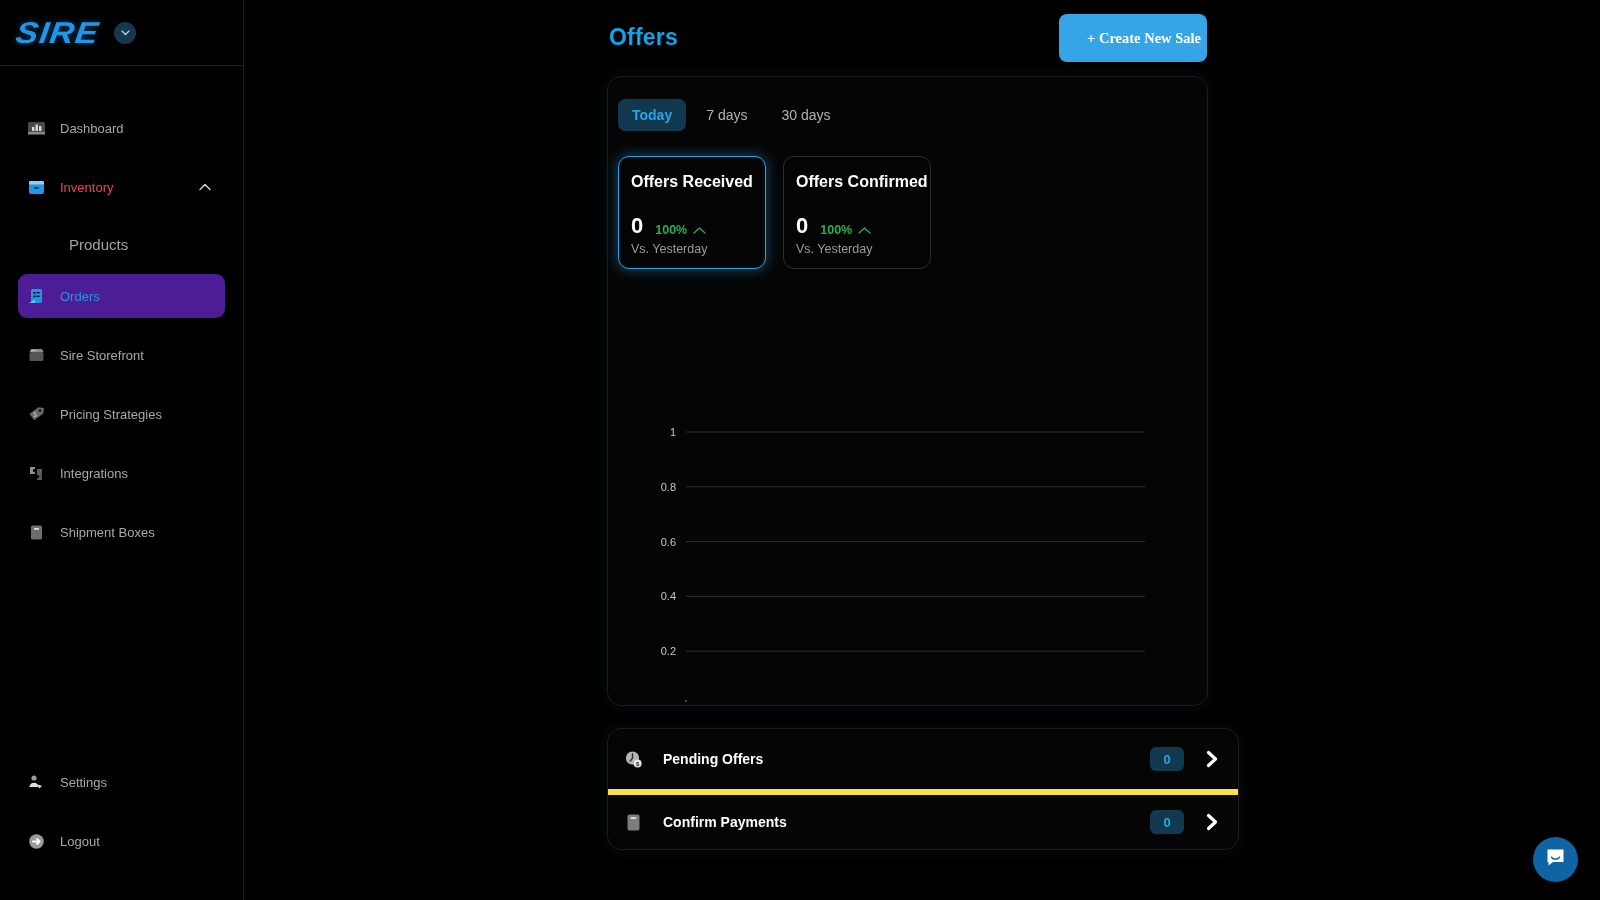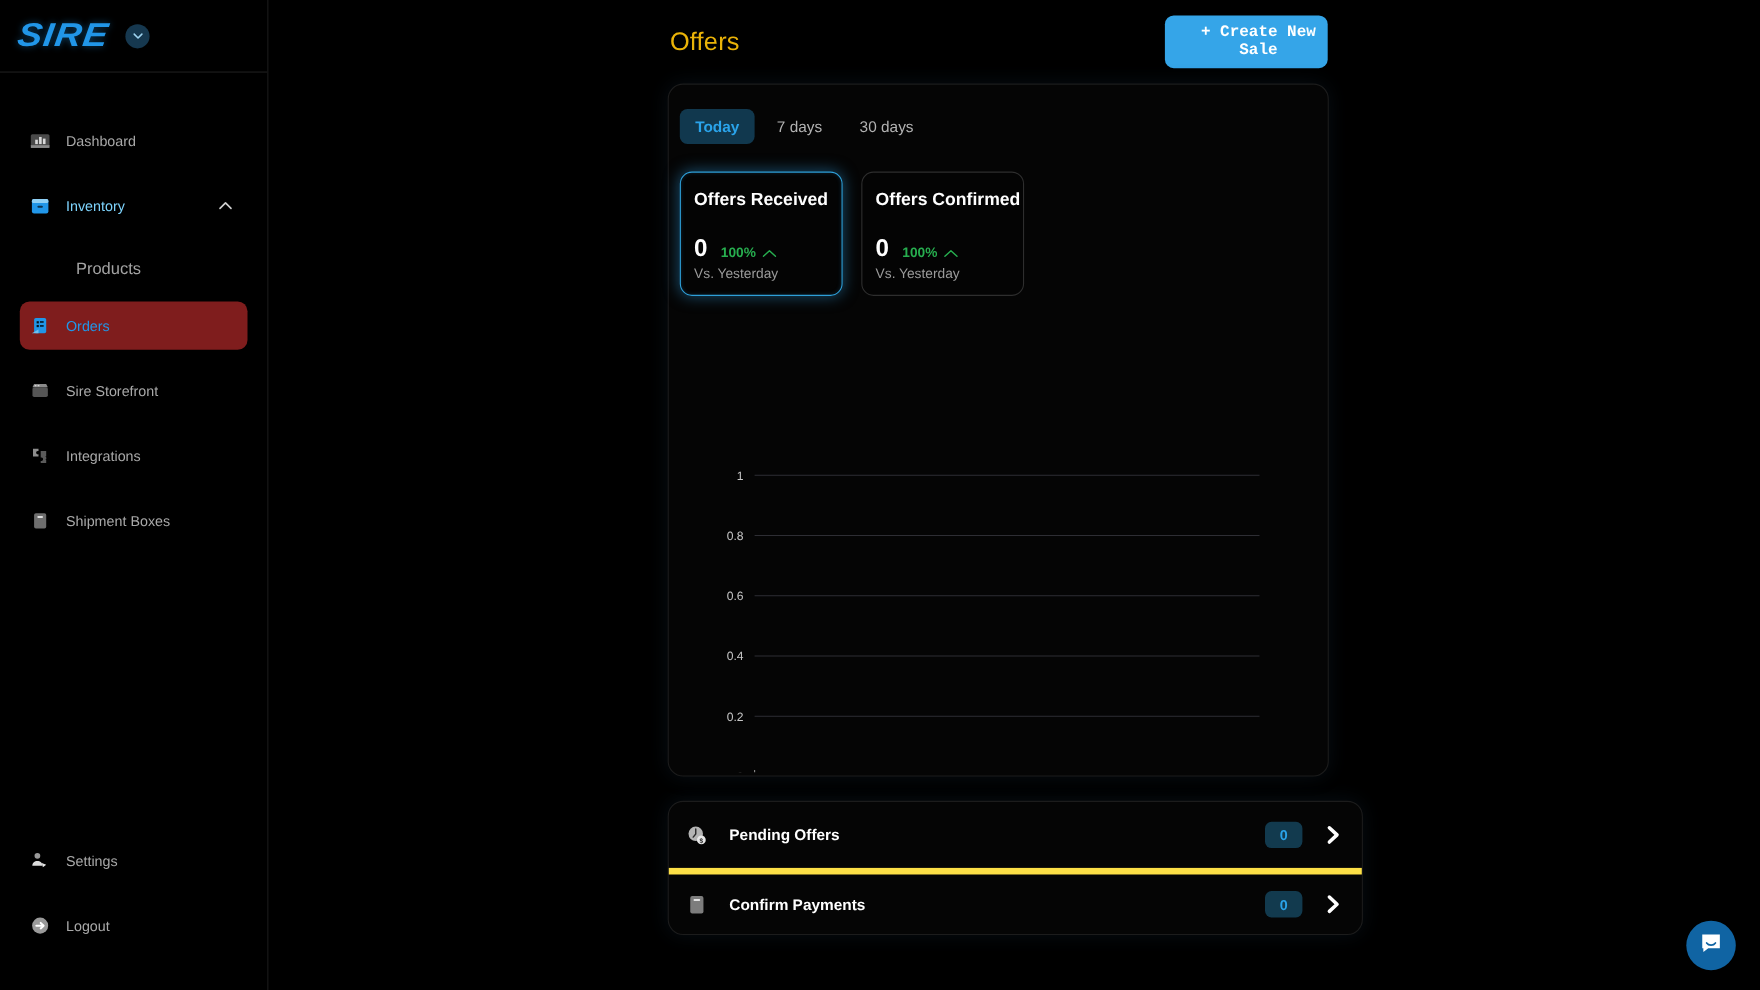--- a/index.html
+++ b/index.html
@@ -47,48 +47,48 @@
   .nav { padding-top: 40px; flex: 1 1 auto; }
   .nav-item {
     height: 44px; margin: 0 18px 15px 18px;
     border-radius: 9px;
     display: flex; align-items: center;
     padding-left: 7px; gap: 13px;
     color: #a8a8a8; font-size: 13px;
     cursor: pointer;
   }
   .nav-item .ico { width: 22px; height: 22px; flex: 0 0 22px; display:flex; align-items:center; justify-content:center; }
-  .nav-item.active { background: #7f1d1d; color: #2196e8; }
-  .nav-item.accent { color: #7dd3fc; }
+  .nav-item.active { background: #4c1d95; color: #2196e8; }
+  .nav-item.accent { color: #ef4444; }
   .nav-sub {
     height: 40px; margin: 0 18px 10px 18px;
     display: flex; align-items: center;
     padding-left: 51px;
     color: #a3a3a3; font-size: 15px; cursor: pointer;
   }
   .nav-chevron { margin-left: auto; margin-right: 12px; display:flex; }
   .nav-bottom { padding-bottom: 22px; }
 
   
   .main { flex: 1 1 auto; height: 900px; position: relative; }
   .topbar {
     height: 76px; position: relative;
     display: flex; align-items: center;
   }
   .page-title {
     position: absolute; left: 365px; top: 24px;
-    color: #eab308; font-size: 23px; font-weight: 400;
+    color: #0ea5e9; font-size: 23px; font-weight: 700;
     letter-spacing: .2px;
   }
   .create-btn {
     position: absolute; left: 815px; top: 14px;
     width: 148px; height: 48px;
     background: #35a5e8; color: #ffffff;
     border: none; border-radius: 8px;
-    font-family: Liberation Mono, monospace;
+    font-family: Liberation Serif, serif;
     font-size: 14.5px; font-weight: 700;
     cursor: pointer;
     padding-left: 22px;
   }
 
   .content { position: relative; padding-left: 363px; }
 
   .panel {
     width: 601px;
     background: #050505;
@@ -225,20 +225,30 @@
           <svg width="19" height="19" viewBox="0 0 19 19">
             <path d="M2.5 6 L4 3 H15 L16.5 6 Z" fill="#8a8a8a"></path>
             <rect x="2.5" y="6" width="14" height="9" rx="1.6" fill="#555555"></rect>
             <rect x="4.5" y="4" width="1.6" height="1.2" fill="#d6d6d6"></rect>
             <rect x="7.2" y="4" width="1.6" height="1.2" fill="#d6d6d6"></rect>
           </svg>
         </span>
         <span>Sire Storefront</span>
       </div>
 
+      <div class="nav-item">
+        <span class="ico">
+          <svg width="19" height="19" viewBox="0 0 19 19">
+            <path d="M10.5 2 H16 V7.5 L8 15.5 L2.5 10 Z" fill="#6b6b6b" transform="rotate(8 9.5 9.5)"></path>
+            <circle cx="13" cy="5.6" r="1.5" fill="#1a1a1a"></circle>
+            <path d="M8.3 7.6 c-1.4 0-1.9 1-1.2 1.6 .7 .6 2 .3 2.3 1.1 .3 .8-.7 1.5-2 1.1" fill="none" stroke="#d4d4d4" stroke-width="1" stroke-linecap="round"></path>
+          </svg>
+        </span>
+        <span>Pricing Strategies</span>
+      </div>
 
       <div class="nav-item">
         <span class="ico">
           <svg width="19" height="19" viewBox="0 0 19 19">
             <path d="M3 3 H8 V5 a1.6 1.6 0 1 0 0 3 V10 H3 Z" fill="#8d8d8d"></path>
             <path d="M10 5 H15 V10 h-2 a1.6 1.6 0 1 1 0 3 h2 v3 H10 v-2 a1.6 1.6 0 1 0 0-3 Z" fill="#5a5a5a"></path>
           </svg>
         </span>
         <span>Integrations</span>
       </div>

